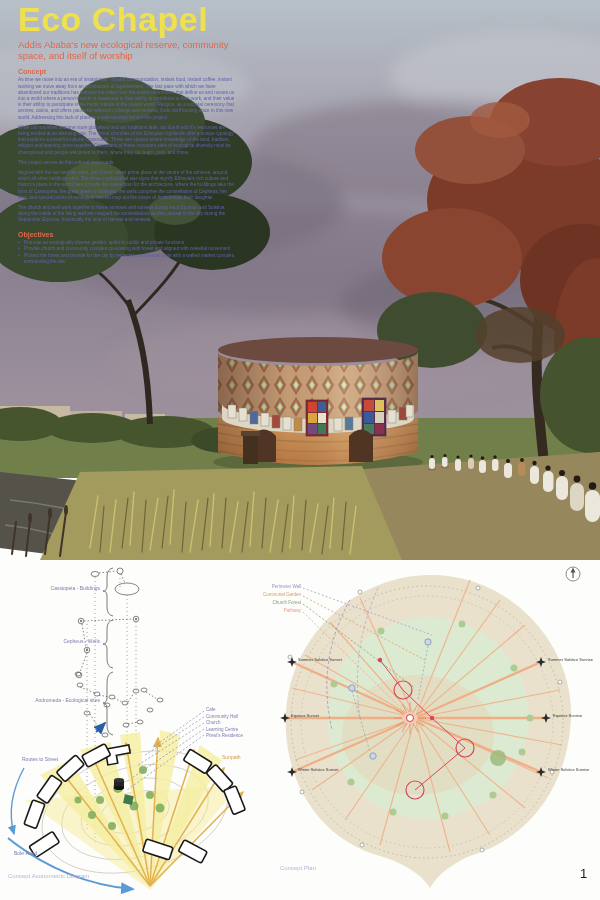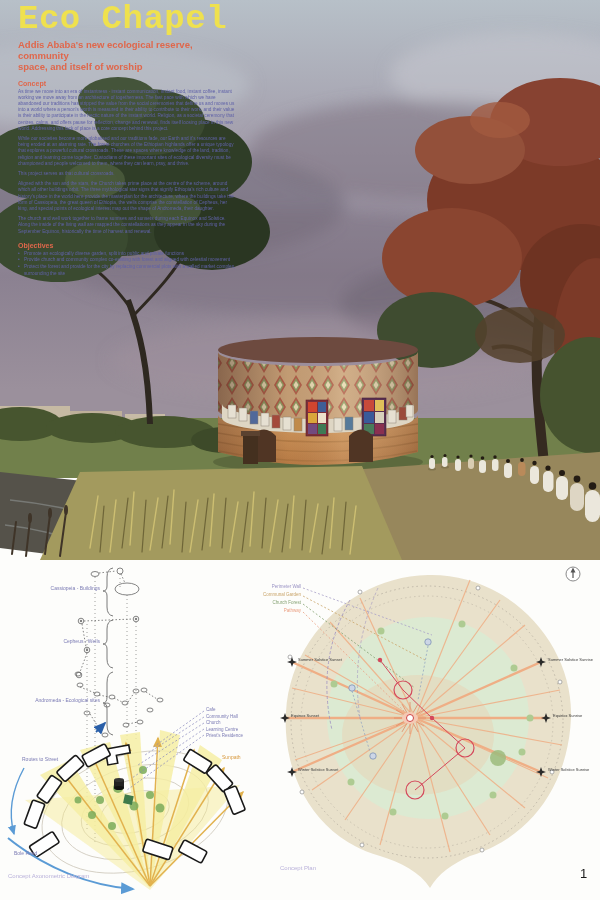--- a/index.html
+++ b/index.html
@@ -2,22 +2,22 @@
 <html><head>
 <meta charset="utf-8">
 <style>
   html,body{margin:0;padding:0;background:#555;}
   .poster{position:relative;width:600px;height:900px;background:#fdfdfb;overflow:hidden;
           font-family:"Liberation Sans",sans-serif;}
   
   .hero{position:absolute;left:0;top:0;width:600px;height:560px;overflow:hidden;}
   .hero svg{position:absolute;left:0;top:0;}
   .hero-text{position:absolute;left:18px;top:2px;width:228px;z-index:5;}
-  .title{font-size:34px;font-weight:bold;color:#efe14e;letter-spacing:.5px;line-height:1.0;margin:0;font-family:Liberation Mono, monospace;}
-  .subtitle{margin:3px 9px 0 0;font-size:9.5px;font-weight:bold;color:#e0674b;line-height:1.18;}
+  .title{font-size:34px;font-weight:bold;color:#efe14e;letter-spacing:.5px;line-height:1.0;margin:0;}
+  .subtitle{margin:3px 9px 0 0;font-size:9.5px;font-weight:normal;color:#e0674b;line-height:1.18;}
   .subtitle span{display:block;}
   .h-small{font-size:7px;font-weight:bold;color:#e0674b;margin:7px 0 2px 0;}
   .body-copy p{font-size:4.7px;line-height:1.32;color:#5f61a8;margin:0 0 4px 0;width:218px;}
   .objectives ul{margin:0;padding:0;list-style:none;width:218px;}
   .objectives li{font-size:4.7px;line-height:1.4;color:#5f61a8;position:relative;padding-left:6px;}
   .objectives li::before{content:"\2022";position:absolute;left:0;top:0;color:#5f61a8;}
   
   .diagrams{position:absolute;left:0;top:560px;width:600px;height:340px;background:#fdfdfb;}
   .lbl{position:absolute;font-size:5px;color:#7b7bb4;line-height:1.1;white-space:nowrap;z-index:6;}
   .lbl.tiny{font-size:4.5px;}

